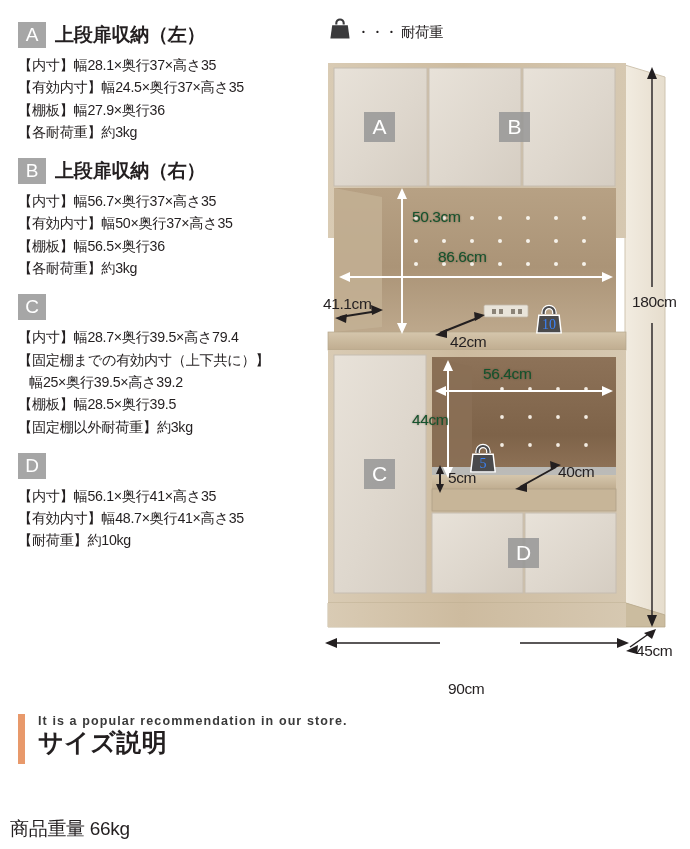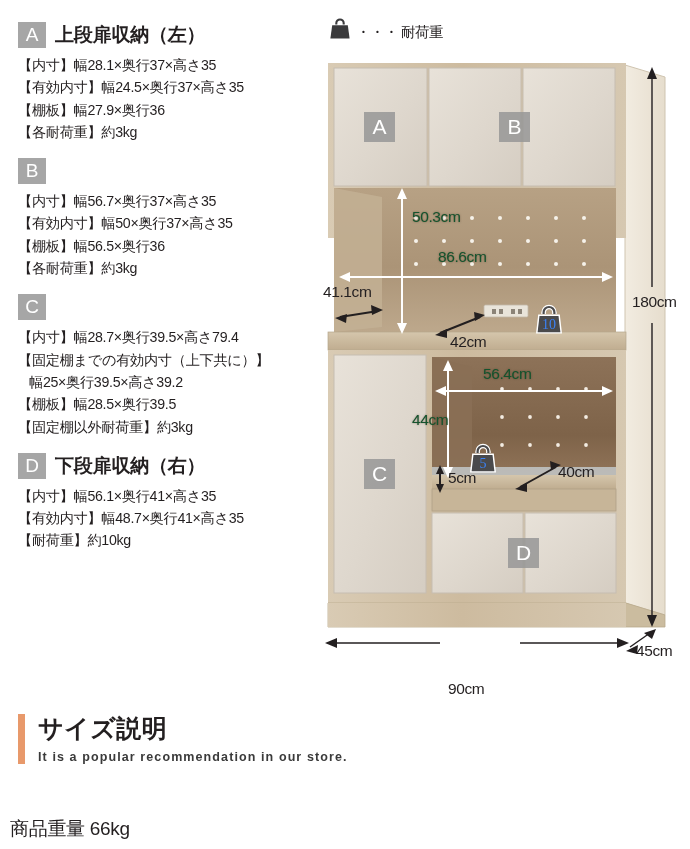--- a/index.html
+++ b/index.html
@@ -164,20 +164,21 @@
     </div>
     <div class="spec-line">【内寸】幅28.1×奥行37×高さ35</div>
     <div class="spec-line">【有効内寸】幅24.5×奥行37×高さ35</div>
     <div class="spec-line">【棚板】幅27.9×奥行36</div>
     <div class="spec-line">【各耐荷重】約3kg</div>
   </div>
 
   <div class="spec-block">
     <div class="spec-head">
       <div class="letter-badge">B</div>
+      <div class="spec-title">上段扉収納（右）</div>
     </div>
     <div class="spec-line">【内寸】幅56.7×奥行37×高さ35</div>
     <div class="spec-line">【有効内寸】幅50×奥行37×高さ35</div>
     <div class="spec-line">【棚板】幅56.5×奥行36</div>
     <div class="spec-line">【各耐荷重】約3kg</div>
   </div>
 
   <div class="spec-block">
     <div class="spec-head">
       <div class="letter-badge">C</div>
@@ -185,21 +186,20 @@
     <div class="spec-line">【内寸】幅28.7×奥行39.5×高さ79.4</div>
     <div class="spec-line">【固定棚までの有効内寸（上下共に）】</div>
     <div class="spec-line indent">幅25×奥行39.5×高さ39.2</div>
     <div class="spec-line">【棚板】幅28.5×奥行39.5</div>
     <div class="spec-line">【固定棚以外耐荷重】約3kg</div>
   </div>
 
   <div class="spec-block">
     <div class="spec-head">
       <div class="letter-badge">D</div>
-      <div class="spec-title">下段扉収納（右）</div>
     </div>
     <div class="spec-line">【内寸】幅56.1×奥行41×高さ35</div>
     <div class="spec-line">【有効内寸】幅48.7×奥行41×高さ35</div>
     <div class="spec-line">【耐荷重】約10kg</div>
   </div>
 
 </div>
 
 <div id="load-legend">
   <span>
@@ -381,21 +381,21 @@
       <polygon points="332,572 327,560 337,560"></polygon>
       <polygon points="5,588 17,583 17,593"></polygon>
       <polygon points="309,588 297,583 297,593"></polygon>
       <polygon points="306,596 318,590 317,599"></polygon>
       <polygon points="336,574 324,578 332,584"></polygon>
     </g>
   </svg>
 
   <div class="dim" style="left:92px; top:153px;">50.3cm</div>
   <div class="dim" style="left:118px; top:193px;">86.6cm</div>
-  <div class="dim dark" style="left:3px; top:228px;">41.1cm</div>
+  <div class="dim dark" style="left:3px; top:240px;">41.1cm</div>
   <div class="dim dark" style="left:130px; top:278px;text-align:right;">42cm</div>
   <div class="dim" style="left:163px; top:310px;">56.4cm</div>
   <div class="dim" style="left:92px; top:356px;">44cm</div>
   <div class="dim dark" style="left:128px; top:414px;">5cm</div>
   <div class="dim dark" style="left:238px; top:408px;">40cm</div>
   <div class="dim outer" style="left:312px; top:238px;">180cm</div>
   <div class="dim outer" style="left:128px; top:625px;">90cm</div>
   <div class="dim outer" style="left:316px; top:587px;">45cm</div>
 
   <div class="door-badge" style="left:44px;  top:57px;">A</div>
@@ -421,18 +421,18 @@
       <path d="M7.5 11.9 H26.5 L28.4 28.3 H5.6 Z" fill="#4a4a4c"></path>
     </svg>
     <div class="bag-num">5</div>
   </div>
 
 </div>
 
 <div id="size-banner">
   <div id="banner-bar"></div>
   <div>
+    <div id="banner-sub">It is a popular recommendation in our store.</div>
     <div id="banner-title">サイズ説明</div>
-    <div id="banner-sub">It is a popular recommendation in our store.</div>
   </div>
 </div>
 
 <div id="product-weight">商品重量 66kg</div>
 
 </body></html>

